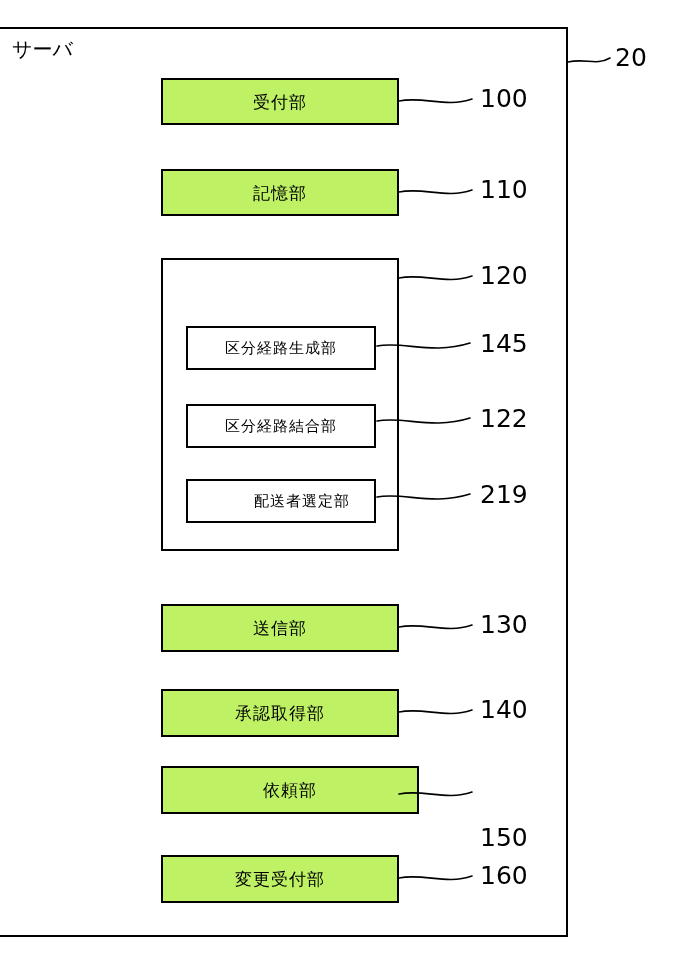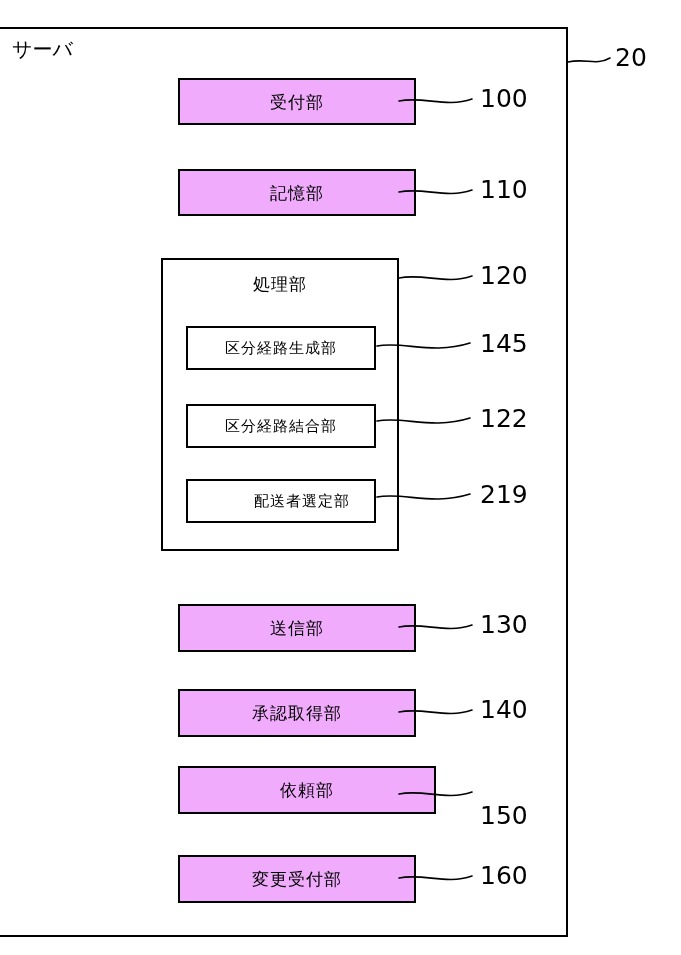--- a/index.html
+++ b/index.html
@@ -39,25 +39,24 @@
     color: #000000;
     white-space: nowrap;
     letter-spacing: 0px;
   }
 
   
   .module-box {
     position: absolute;
     border: 2px solid #000000;
     box-sizing: border-box;
-    background: #f0abfc;
+    background: #bef264;
     display: flex;
     align-items: center;
     justify-content: center;
-    margin-left: 17px;
   }
   .module-label {
     font-size: 17px;
     line-height: 20px;
     color: #000000;
     white-space: nowrap;
     letter-spacing: 1px;
   }
 
   
@@ -126,21 +125,20 @@
 
   <div class="module-box" style="left:161px; top:78px; width:238px; height:47px;">
     <span class="module-label">受付部</span>
   </div>
 
   <div class="module-box" style="left:161px; top:169px; width:238px; height:47px;">
     <span class="module-label">記憶部</span>
   </div>
 
   <div class="proc-box" style="left:161px; top:258px; width:238px; height:293px;">
-    <div class="proc-title">処理部</div>
 
     <div class="sub-box" style="left:23px; top:144px; width:190px; height:44px;">
       <span class="sub-label">区分経路結合部</span>
     </div>
 
     <div class="sub-box" style="left:23px; top:66px; width:190px; height:44px;">
       <span class="sub-label">区分経路生成部</span>
     </div>
 
     <div class="sub-box" style="left:23px; top:219px; width:190px; height:44px;padding-left:42px;">
@@ -202,17 +200,17 @@
   <div class="ref-num" style="left:480px; top:330px;">145</div>
 
   <div class="ref-num" style="left:480px; top:405px;">122</div>
 
   <div class="ref-num" style="left:480px; top:481px;">219</div>
 
   <div class="ref-num" style="left:480px; top:611px;">130</div>
 
   <div class="ref-num" style="left:480px; top:696px;">140</div>
 
-  <div class="ref-num" style="left:480px; top:802px;text-align:center;">150</div>
+  <div class="ref-num" style="left:480px; top:824px;text-align:center;">150</div>
 
   <div class="ref-num" style="left:480px; top:862px;">160</div>
 
 </div>
 
 </body></html>

